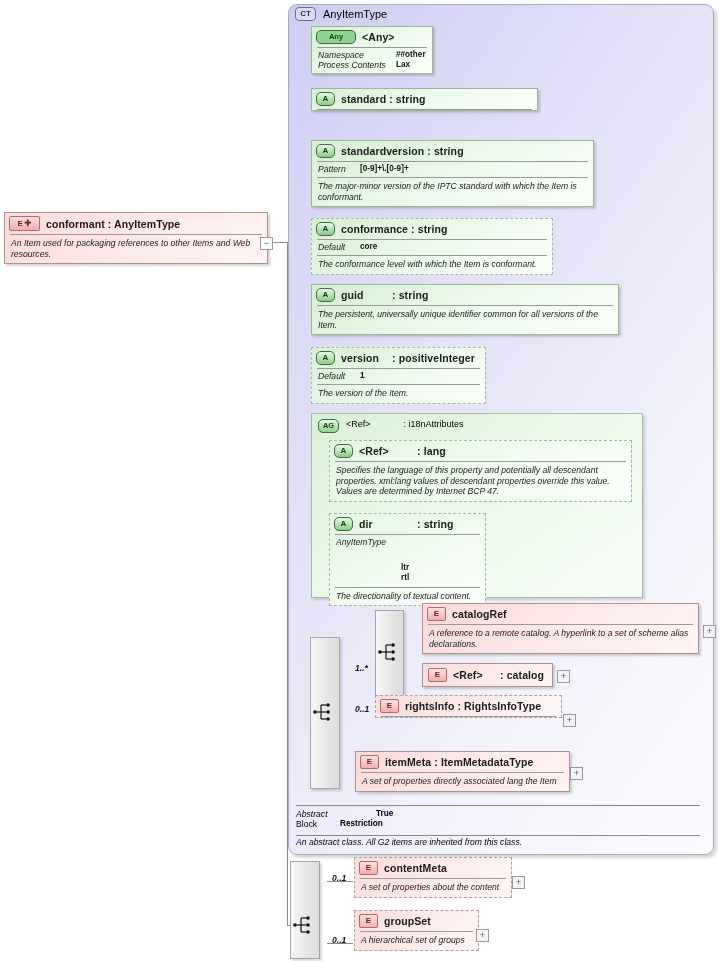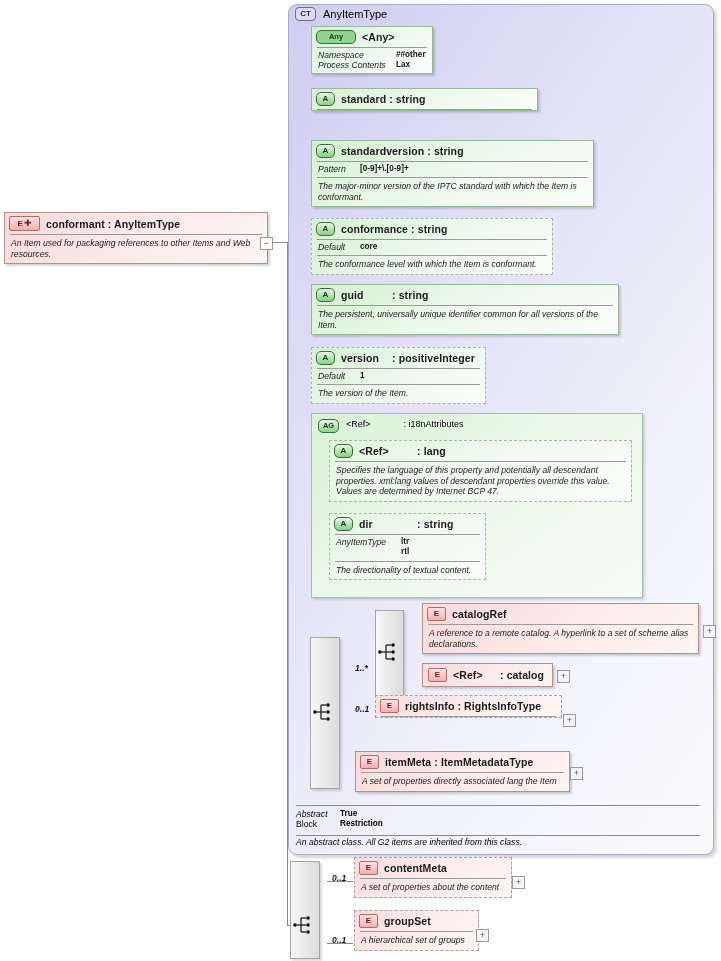--- a/index.html
+++ b/index.html
@@ -65,21 +65,21 @@
   
   .hl{position:absolute;height:1px;background:#8a8a8a;}
   .vl{position:absolute;width:1px;background:#8a8a8a;}
 
   .occ{position:absolute;font-style:italic;font-size:8.6px;color:#111;font-weight:bold;}
 
   .facet-rows{font-size:8.6px;padding:2px 6px 3px 6px;}
   .facet-rows .row{display:flex;}
   .facet-rows .fk{font-style:italic;width:78px;color:#222;}
   .facet-rows .fv{font-weight:bold;font-size:8.2px;color:#111;}
-  .facet-rows .fv.stack{line-height:1.25;}
+  .facet-rows .fv.stack{line-height:1.25;margin-top:26px;}
 </style>
 </head>
 <body>
 
 <div>
 
   <div class="hl" style="left:271px;top:242px;width:16px;"></div>
   <div class="vl" style="left:287px;top:242px;height:683px;"></div>
 
   <div class="hl" style="left:287px;top:242px;width:20px;"></div>
@@ -355,21 +355,21 @@
       <span>ItemMetadataType</span>
     </span>
   </div>
   <div class="sep"></div>
   <div class="desc">A set of properties directly associated lang the Item</div>
 </div>
 <div class="plus" style="left:570px;top:767px;">+</div>
 
 <div class="hl" style="left:296px;top:805px;width:404px;"></div>
 <div class="abs" style="left:296px;top:809px;width:404px;font-size:8.6px;">
-  <div style="display:flex;">
+  <div style="display:flex;gap:36px;">
     <span style="font-style:italic;width:44px;">Abstract</span>
     <span style="font-weight:bold;font-size:8.2px;">True</span>
   </div>
   <div style="display:flex;">
     <span style="width:44px;">Block</span>
     <span style="font-weight:bold;font-size:8.2px;">Restriction</span>
   </div>
 </div>
 <div class="hl" style="left:296px;top:835px;width:404px;"></div>
 <div class="abs" style="left:296px;top:837px;width:404px;font-style:italic;font-size:8.6px;">An abstract class. All G2 items are inherited from this class.</div>

